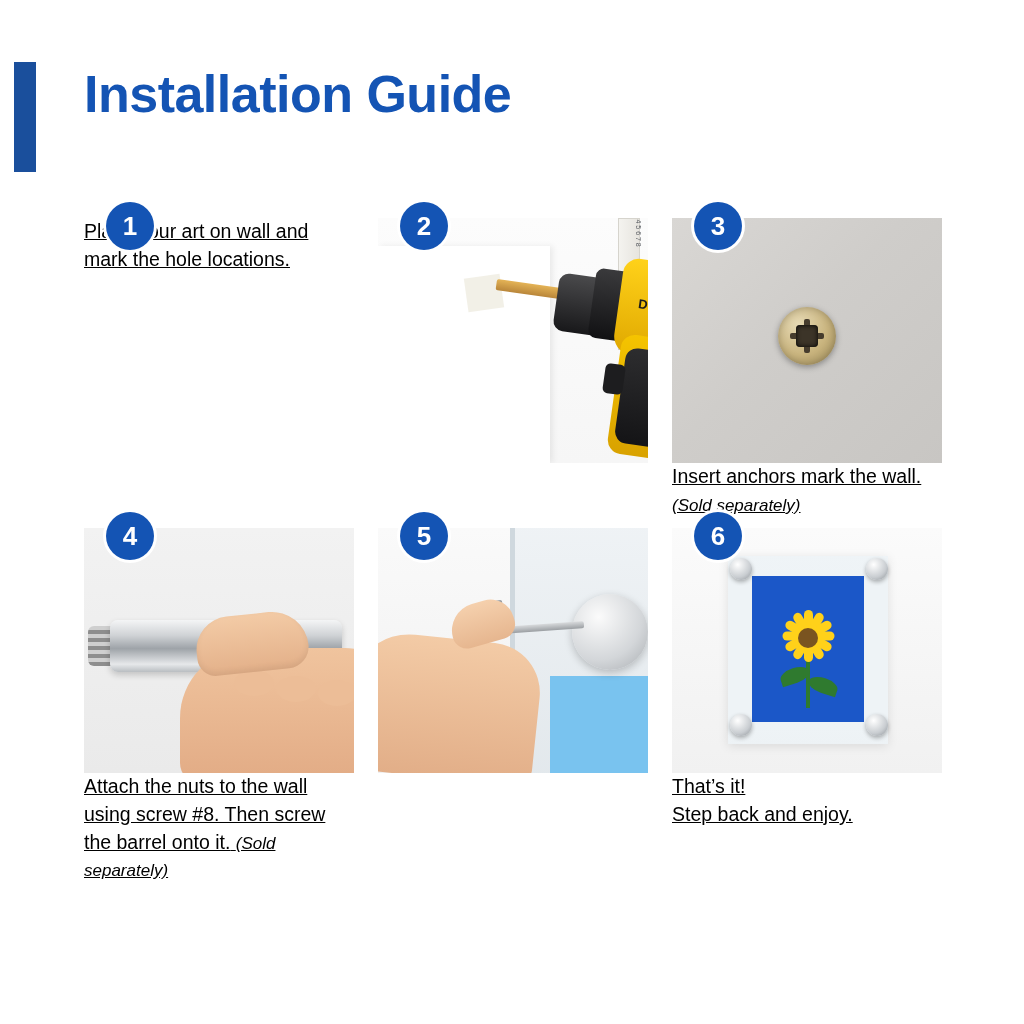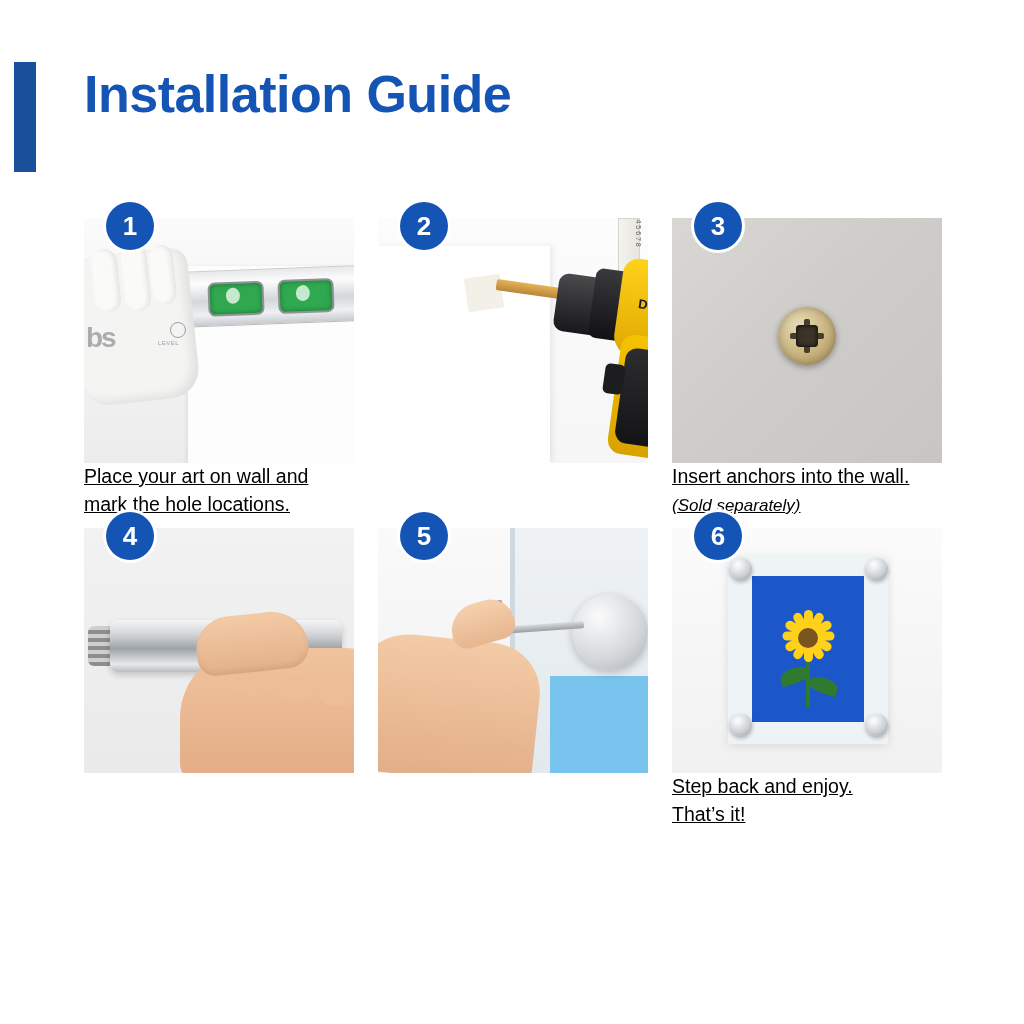--- a/index.html
+++ b/index.html
@@ -229,43 +229,20 @@
 
   <div class="accent-bar"></div>
 
   <div class="header">
     <h1 class="title">Installation Guide</h1>
   </div>
 
   <div class="grid">
 
     <div class="step">
-      <div class="photo">
-        <div class="s1-bg"></div>
-        <div class="s1-panel"></div>
-        <div class="s1-level">
-          <div class="vial v1">
-              <div class="bub"></div>
-            </div>
-          <div class="vial v2">
-              <div class="bub"></div>
-            </div>
-          <div class="vial v3">
-              <div class="bub"></div>
-            </div>
-        </div>
-        <div class="s1-glove">
-          <div class="s1-finger f1"></div>
-          <div class="s1-finger f2"></div>
-          <div class="s1-finger f3"></div>
-        </div>
-        <div class="s1-logo">bs</div>
-        <div class="s1-mark"></div>
-        <div class="s1-marktxt">LEVEL</div>
-      </div>
       <div class="badge">1</div>
       <div class="caption">Place your art on wall and mark the hole locations.</div>
     </div>
 
     <div class="step">
       <div class="photo">
         <div class="s2-bg"></div>
         <div class="s2-panel"></div>
         <div class="s2-ruler"></div>
         <div class="s2-ruler-txt">1 2 3 4 5 6 7 8</div>
@@ -286,37 +263,41 @@
       <div class="photo">
         <div class="s3-bg"></div>
         <div class="s3-anchor">
           <div class="s3-slot1"></div>
           <div class="s3-slot2"></div>
           <div class="s3-hole"></div>
         </div>
       </div>
       <div class="badge">3</div>
       <div class="caption">
-        <span>Insert anchors into the wall.</span>
+        <span>Insert anchors mark the wall.</span>
         <span class="note">(Sold separately)</span>
       </div>
     </div>
 
     <div class="step">
       <div class="photo">
         <div class="s4-bg"></div>
         <div class="s4-screw"></div>
         <div class="s4-barrel"></div>
         <div class="s4-hand"></div>
         <div class="s4-knuck k1"></div>
         <div class="s4-knuck k2"></div>
         <div class="s4-knuck k3"></div>
         <div class="s4-thumb"></div>
       </div>
       <div class="badge">4</div>
+      <div class="caption">
+        <span>Attach the nuts to the wall using screw #8. Then screw the barrel onto it.</span>
+        <span class="note">(Sold separately)</span>
+      </div>
     </div>
 
     <div class="step">
       <div class="photo">
         <div class="s5-bg"></div>
         <div class="s5-acrylic"></div>
         <div class="s5-acrylic-edge"></div>
         <div class="s5-blue"></div>
         <div class="s5-cap"></div>
         <div class="s5-key"></div>
@@ -350,19 +331,19 @@
             <div class="s6-petal" style="transform: rotate(330deg);"></div>
           </div>
         <div class="s6-center"></div>
         <div class="s6-standoff so1"></div>
         <div class="s6-standoff so2"></div>
         <div class="s6-standoff so3"></div>
         <div class="s6-standoff so4"></div>
       </div>
       <div class="badge">6</div>
       <div class="caption">
+        <div>That’s it!</div>
         <div>Step back and enjoy.</div>
-        <div>That’s it!</div>
       </div>
     </div>
 
   </div>
 </div>
 
 </body></html>

